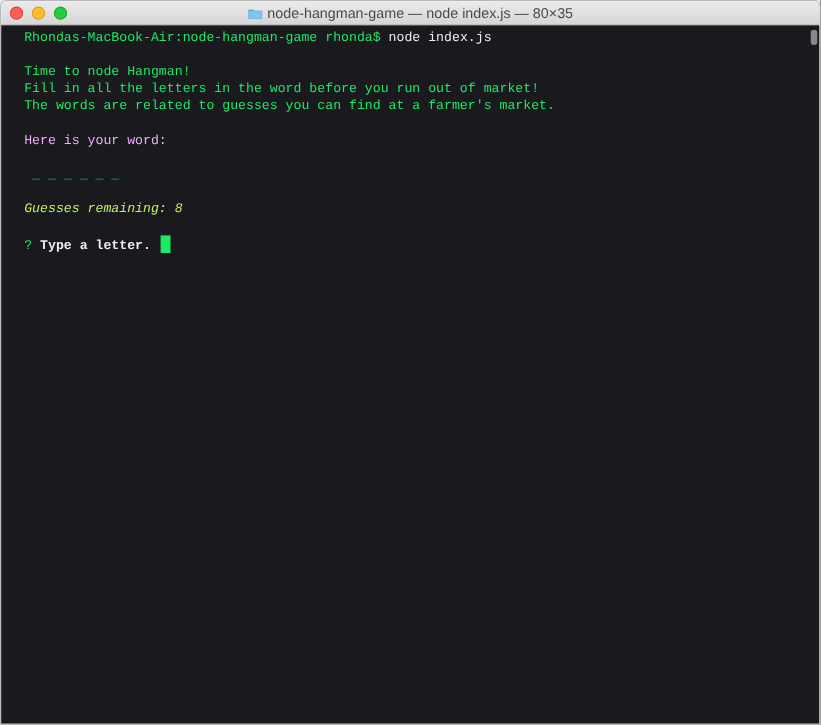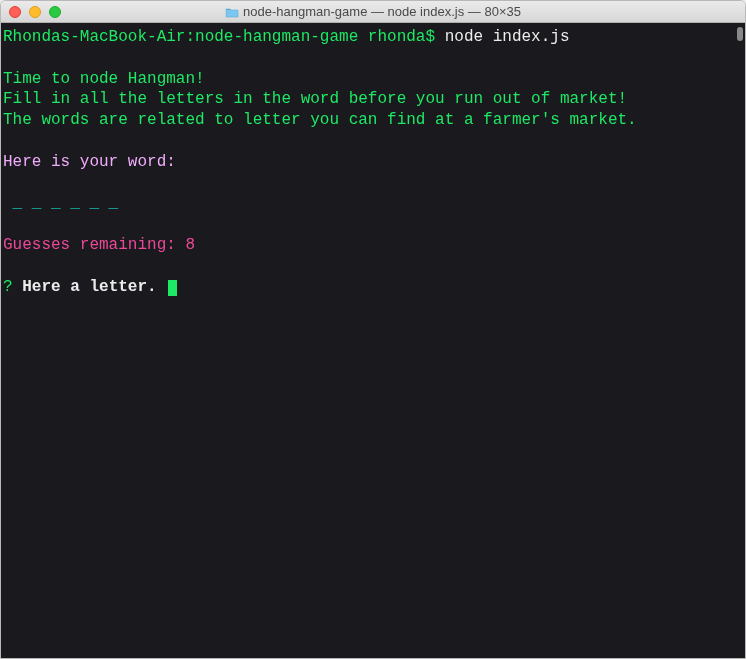--- a/index.html
+++ b/index.html
@@ -67,23 +67,23 @@
       color: #4a4a4a;
     }
     .folder-icon {
       width: 14px;
       height: 11px;
       display: inline-block;
     }
     .terminal {
       background: #1a1a1e;
       height: calc(100% - 22px);
-      padding: 4px 2px;
+      padding: 4px 21px;
       font-family: Menlo, Monaco, "Courier New", monospace;
-      font-size: 16px;
+      font-size: 12px;
       line-height: 1.3;
       color: #fff;
       position: relative;
       overflow: hidden;
     }
     .scrollbar {
       position: absolute;
       right: 2px;
       top: 4px;
       width: 6px;
@@ -105,21 +105,22 @@
       color: #1de964;
     }
     .purple-text {
       color: #f0abfc;
     }
     .pink-text {
       color: #14b8a6;
       font-weight: bold;
     }
     .italic-green {
-      color: #ec4899;
+      color: #bef264;
+      font-style: italic;
     }
     .prompt-q {
       color: #1de964;
     }
     .prompt-text {
       color: #ececec;
       font-weight: bold;
     }
     .cursor {
       display: inline-block;
@@ -149,23 +150,23 @@
       </span>
       <span>node-hangman-game — node index.js — 80×35</span>
     </div>
   </div>
   <div class="terminal">
     <div class="scrollbar"></div>
     <div class="line"><span class="prompt-host">Rhondas-MacBook-Air:node-hangman-game rhonda$</span><span class="white-text"> node index.js</span></div>
     <div class="line"> </div>
     <div class="line green-text">Time to node Hangman!</div>
     <div class="line green-text">Fill in all the letters in the word before you run out of market!</div>
-    <div class="line green-text">The words are related to letter you can find at a farmer's market.</div>
+    <div class="line green-text">The words are related to guesses you can find at a farmer's market.</div>
     <div class="line"> </div>
     <div class="line purple-text">Here is your word:</div>
     <div class="line"> </div>
     <div class="line pink-text"> _ _ _ _ _ _</div>
     <div class="line"> </div>
     <div class="line"><span class="italic-green">Guesses remaining: </span><span class="italic-green">8</span></div>
     <div class="line"> </div>
-    <div class="line"><span class="prompt-q">?</span><span class="prompt-text"> Here a letter. </span><span class="cursor"></span></div>
+    <div class="line"><span class="prompt-q">?</span><span class="prompt-text"> Type a letter. </span><span class="cursor"></span></div>
   </div>
 </div>
 
 </body></html>

